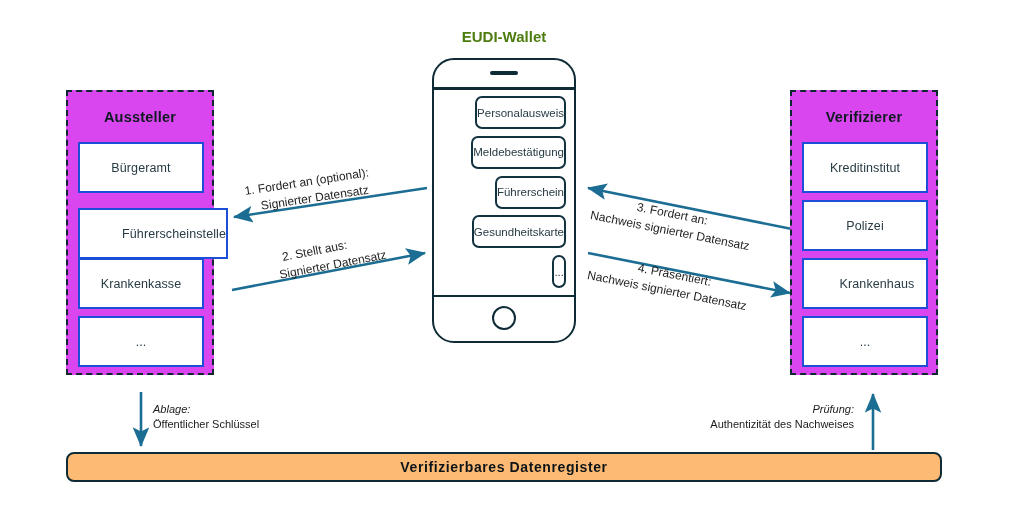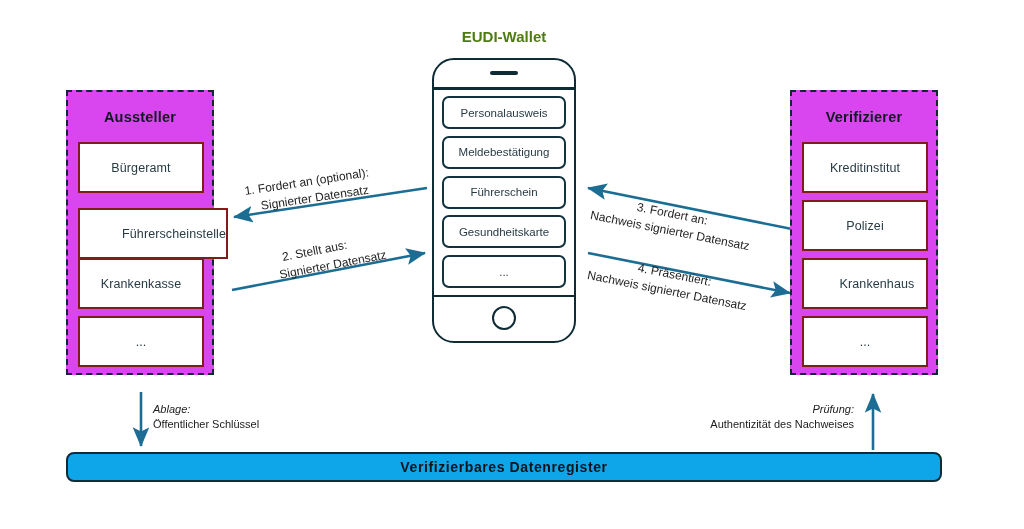--- a/index.html
+++ b/index.html
@@ -34,21 +34,21 @@
     left: 0;
     width: 100%;
     text-align: center;
     font-size: 14.5px;
     font-weight: bold;
     letter-spacing: .2px;
     color: #0f1a21;
   }
   .entity-box {
     position: absolute;
-    border: 2px solid #7f1d1d;
+    border: 2px solid #1d4ed8;
     background: #ffffff;
     box-sizing: border-box;
     display: flex;
     align-items: center;
     justify-content: center;
     font-size: 12.5px;
     color: #273b45;
     letter-spacing: .1px;
   }
 
@@ -112,20 +112,21 @@
   #phone-screen {
     position: absolute;
     left: 0; right: 0;
     top: 30px;
     bottom: 47px;
     padding: 6px 8px;
     box-sizing: border-box;
     display: flex;
     flex-direction: column;
     justify-content: space-between;
+    align-items: flex-end;
   }
   .credential-card {
     height: 33px;
     border: 2px solid #123240;
     border-radius: 7px;
     box-sizing: border-box;
     display: flex;
     align-items: center;
     justify-content: center;
     font-size: 11.5px;
@@ -144,21 +145,21 @@
     border: 2.2px solid #0f2b36;
     border-radius: 8px;
     box-sizing: border-box;
     display: flex;
     align-items: center;
     justify-content: center;
     font-size: 14px;
     font-weight: bold;
     letter-spacing: .6px;
     color: #0d1417;
-    background: #0ea5e9;
+    background: #fdba74;
   }
 
   
   .arrow-label {
     position: absolute;
     font-size: 12px;
     color: #1f1f1f;
     white-space: nowrap;
     line-height: 1.45;
     transform-origin: left center;

